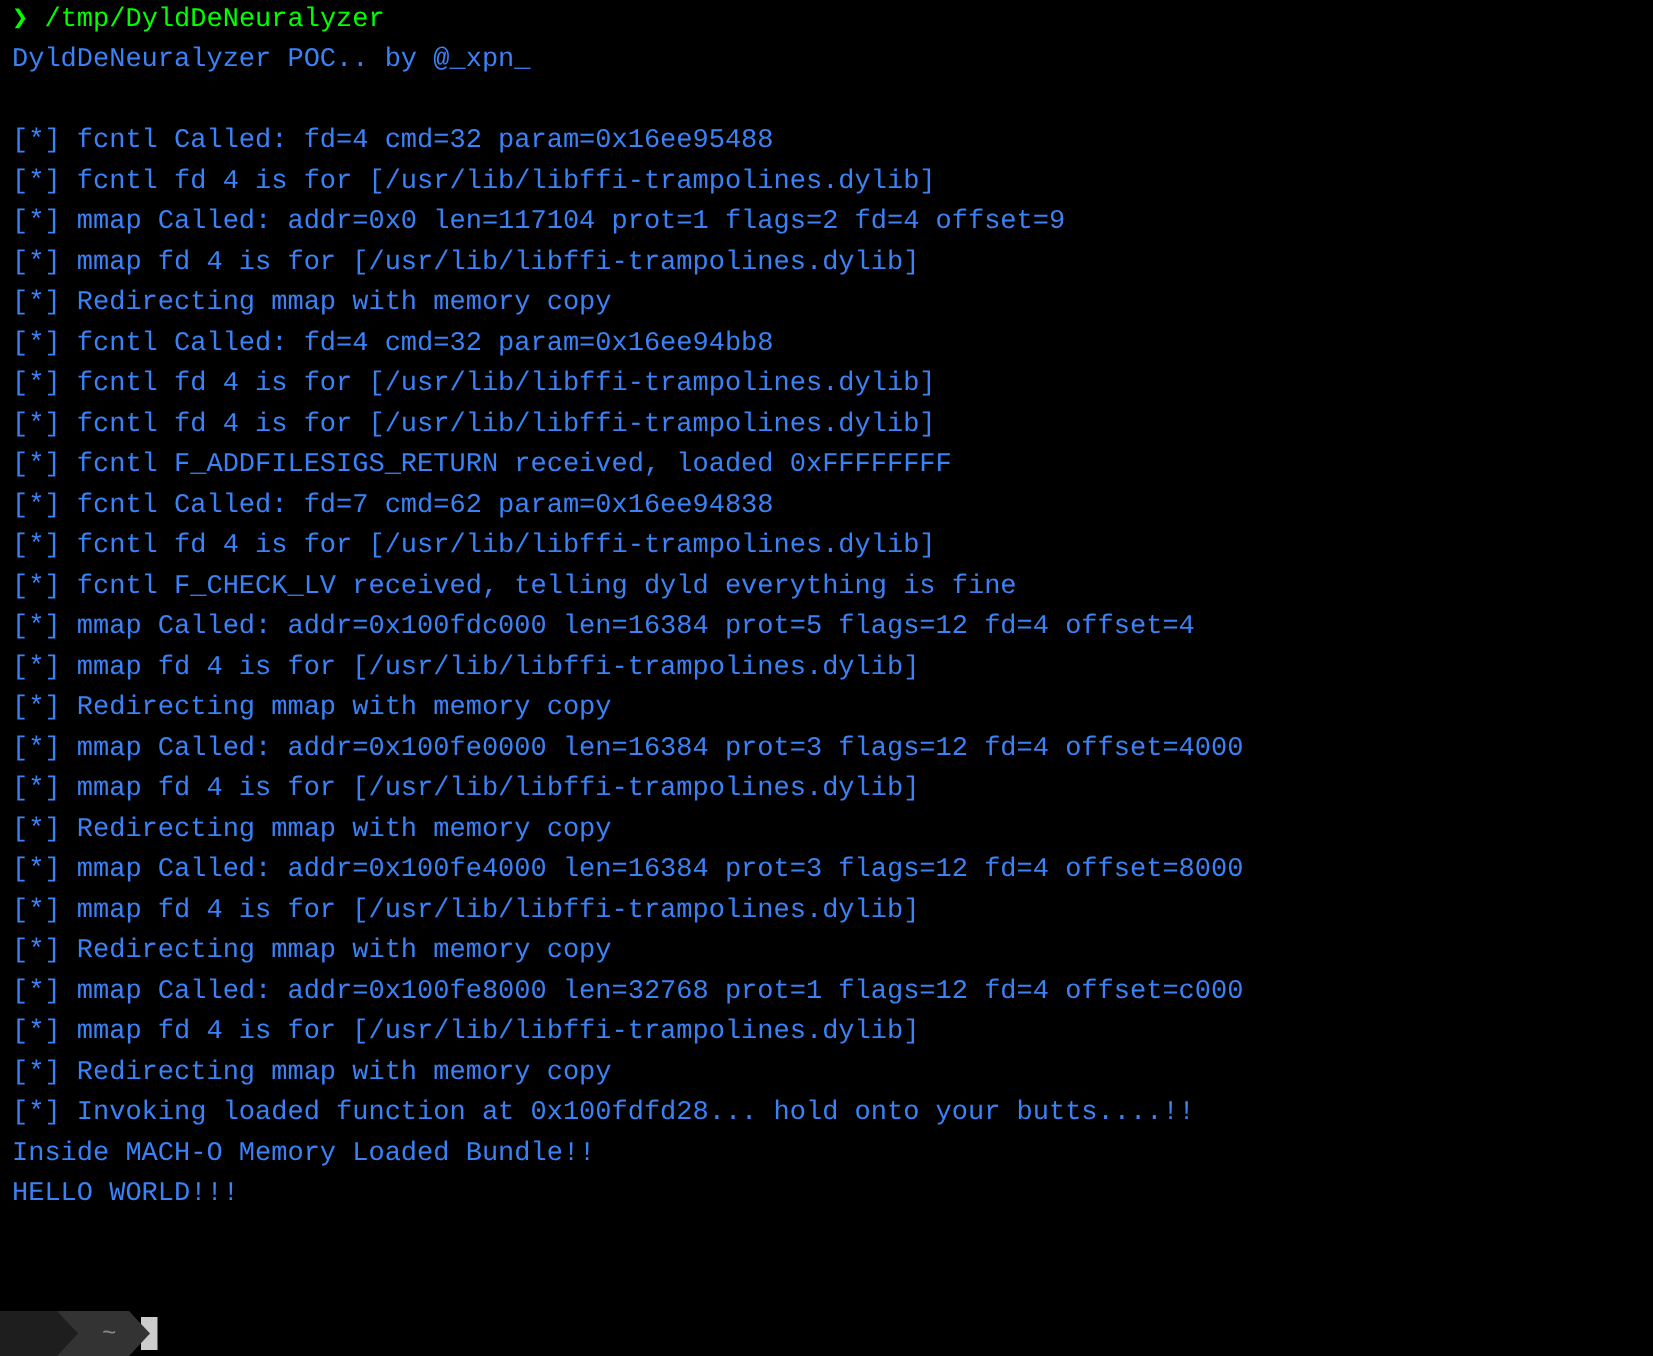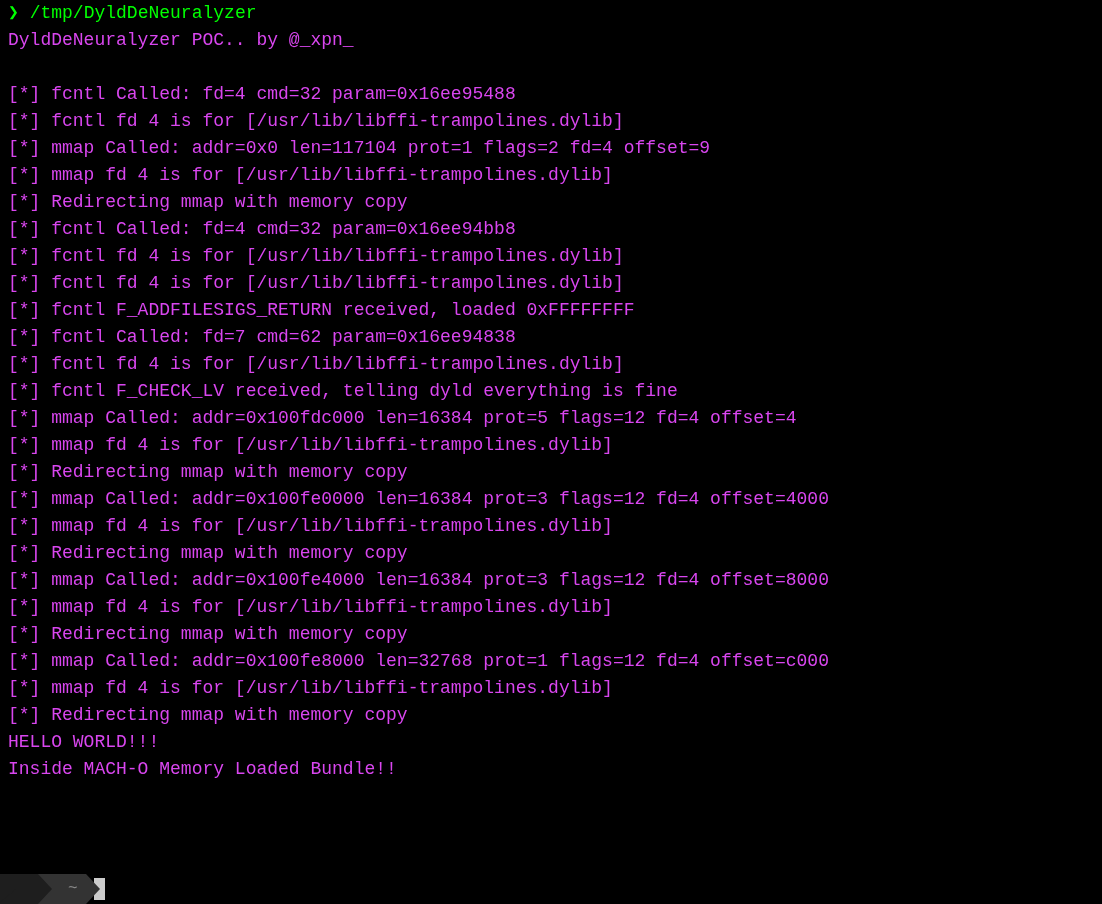--- a/index.html
+++ b/index.html
@@ -25,21 +25,21 @@
       display: flex;
       align-items: baseline;
       white-space: pre;
     }
     .prompt-symbol {
       color: #00ff00;
       font-weight: bold;
     }
     .output-line {
       white-space: pre;
-      color: #d946ef;
+      color: #3b82f6;
     }
     .statusbar {
       position: absolute;
       bottom: 0;
       left: 0;
       width: 100%;
       height: 30px;
       background: #000000;
       display: flex;
       align-items: stretch;
@@ -145,22 +145,23 @@
       <div class="output-line">[*] Redirecting mmap with memory copy</div>
       <div class="output-line">[*] mmap Called: addr=0x100fe0000 len=16384 prot=3 flags=12 fd=4 offset=4000</div>
       <div class="output-line">[*] mmap fd 4 is for [/usr/lib/libffi-trampolines.dylib]</div>
       <div class="output-line">[*] Redirecting mmap with memory copy</div>
       <div class="output-line">[*] mmap Called: addr=0x100fe4000 len=16384 prot=3 flags=12 fd=4 offset=8000</div>
       <div class="output-line">[*] mmap fd 4 is for [/usr/lib/libffi-trampolines.dylib]</div>
       <div class="output-line">[*] Redirecting mmap with memory copy</div>
       <div class="output-line">[*] mmap Called: addr=0x100fe8000 len=32768 prot=1 flags=12 fd=4 offset=c000</div>
       <div class="output-line">[*] mmap fd 4 is for [/usr/lib/libffi-trampolines.dylib]</div>
       <div class="output-line">[*] Redirecting mmap with memory copy</div>
+      <div class="output-line">[*] Invoking loaded function at 0x100fdfd28... hold onto your butts....!!</div>
+      <div class="output-line">Inside MACH-O Memory Loaded Bundle!!</div>
       <div class="output-line">HELLO WORLD!!!</div>
-      <div class="output-line">Inside MACH-O Memory Loaded Bundle!!</div>
     </div>
 </div>
 
 <div class="statusbar">
   <div class="status-segment seg-apple">
     <span class="apple-icon"></span>
   </div>
   <div class="status-segment seg-home">
     <span class="home-icon"></span>
     <span class="tilde">~</span>

